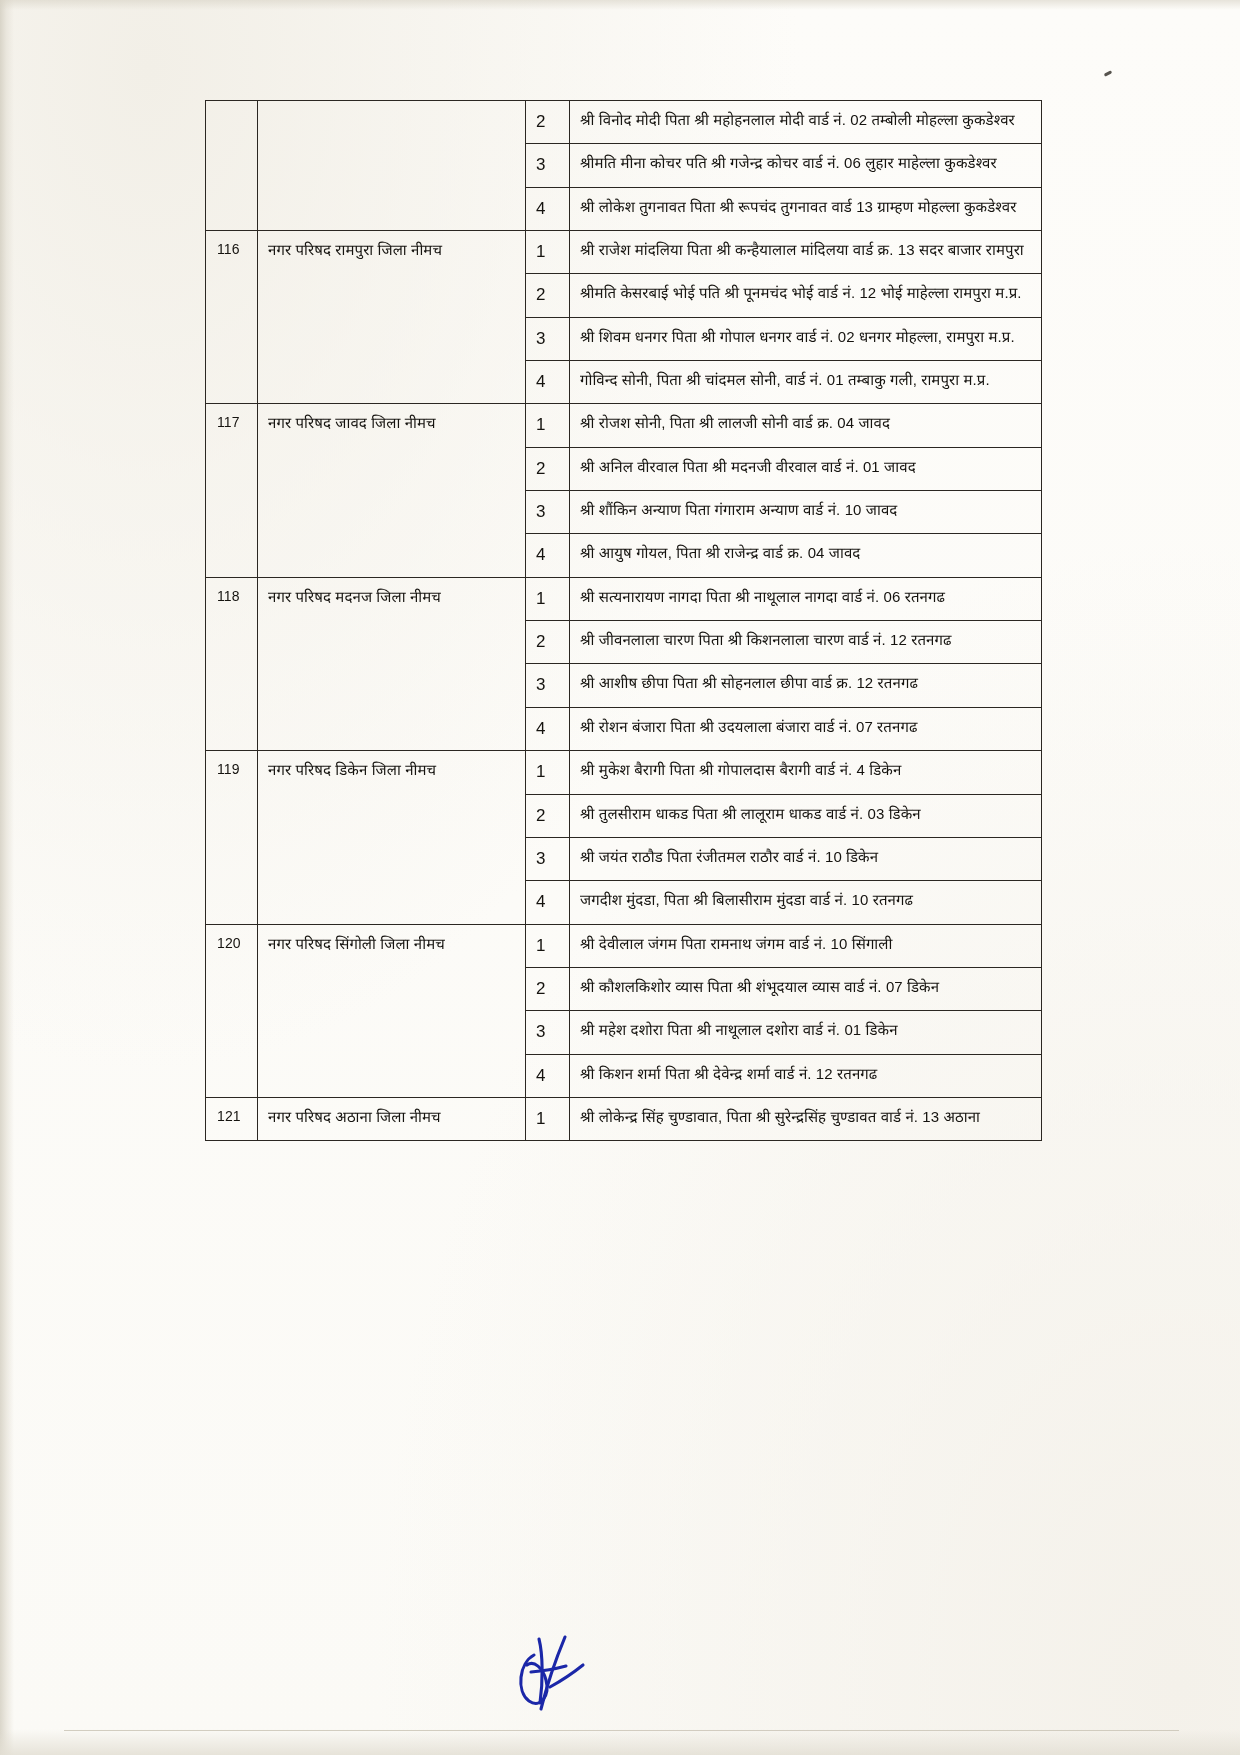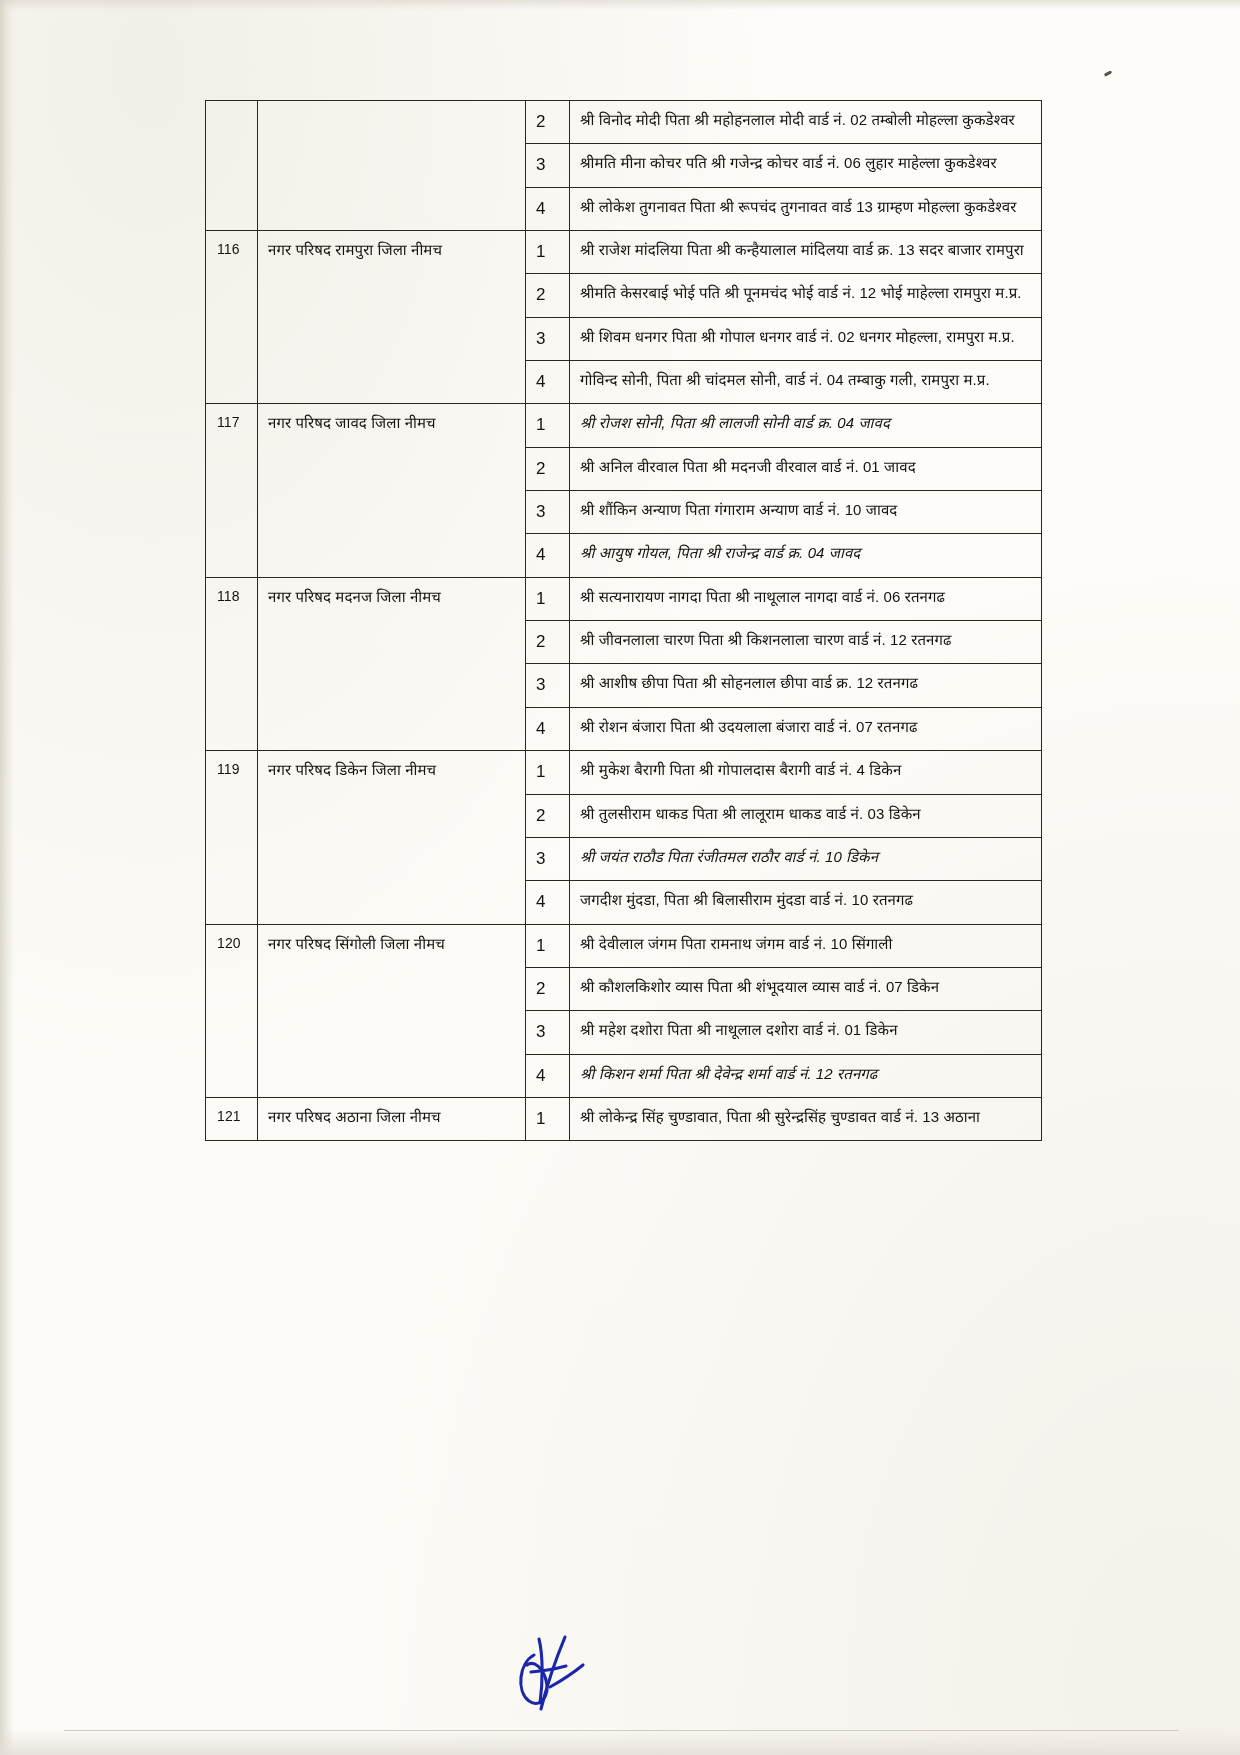--- a/index.html
+++ b/index.html
@@ -118,21 +118,20 @@
   .cellpad.council.nojust {
     text-align: right;
   }
   .cellpad.person {
     text-align: justify;
     text-align-last: left;
     padding-right: 11px;
   }
   .cellpad.person.nojust {
     text-align: center;
-    font-style: italic;
   }
 
   
   .signature {
     position: absolute;
     left: 503px;
     top: 1625px;
     width: 110px;
     height: 96px;
     pointer-events: none;
@@ -211,21 +210,21 @@
         </td>
         <td class="">
           <div class="cellpad person">श्री शिवम धनगर पिता श्री गोपाल धनगर वार्ड नं. 02 धनगर मोहल्ला, रामपुरा म.प्र.</div>
         </td>
       </tr>
       <tr>
         <td class="">
           <div class="cellpad idx">4</div>
         </td>
         <td class="">
-          <div class="cellpad person">गोविन्द सोनी, पिता श्री चांदमल सोनी, वार्ड नं. 04 तम्बाकु गली, रामपुरा म.प्र.</div>
+          <div class="cellpad person">गोविन्द सोनी, पिता श्री चांदमल सोनी, वार्ड नं. 01 तम्बाकु गली, रामपुरा म.प्र.</div>
         </td>
       </tr>
       <tr>
         <td class="" rowspan="4">
           <div class="cellpad sn">117</div>
         </td>
         <td class="" rowspan="4">
           <div class="cellpad council nojust">नगर परिषद जावद जिला नीमच</div>
         </td>
         <td class="">

